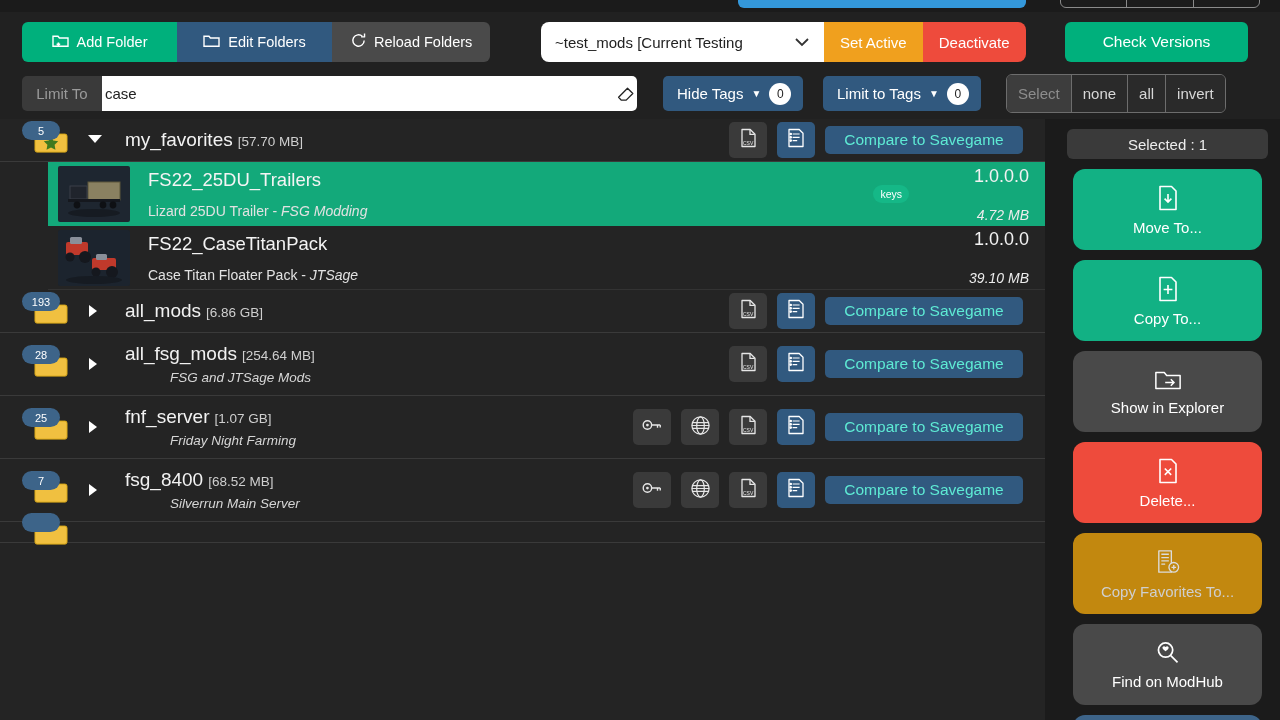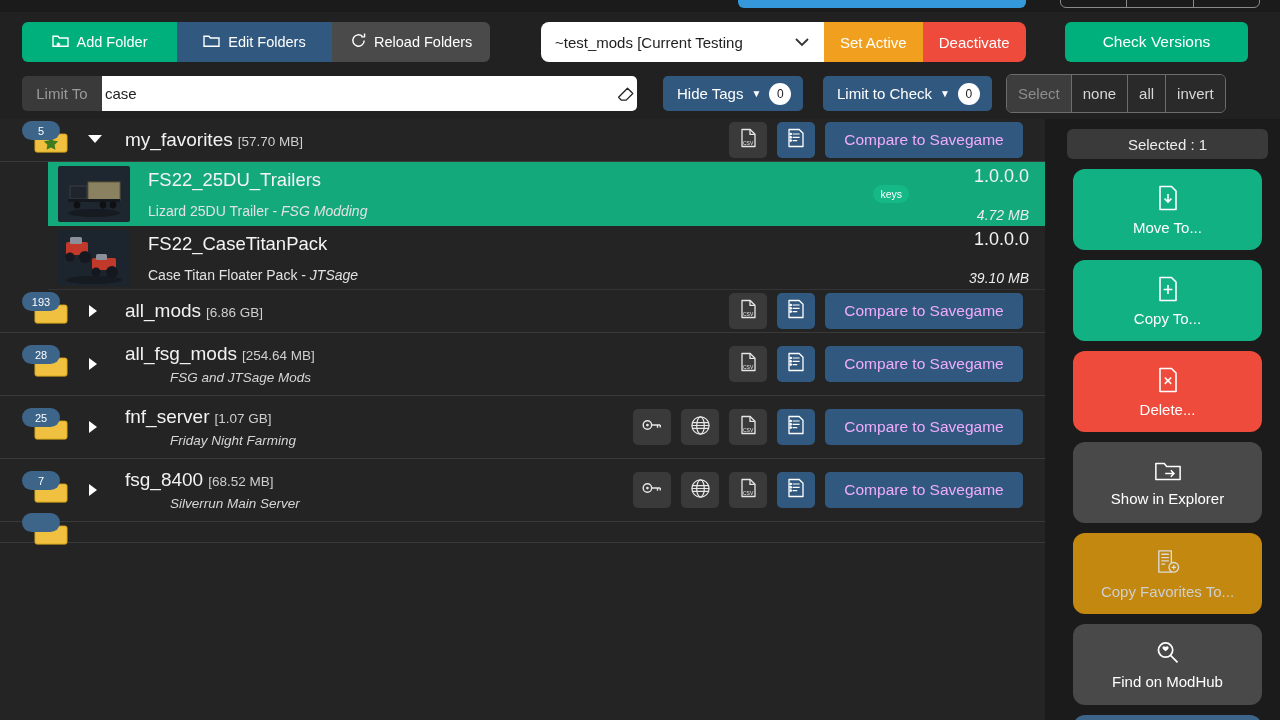--- a/index.html
+++ b/index.html
@@ -139,21 +139,21 @@
                margin-top:5px; margin-left:45px; }
 
   .row-actions { position:absolute; right:22px; top:50%; transform:translateY(-50%);
                  display:flex; align-items:center; gap:10px; }
   .icon-btn {
     width:38px; height:36px; border-radius:5px; background:#3a3a3a;
     display:flex; align-items:center; justify-content:center;
   }
   .icon-btn.blue { background:#31597f; }
   .cmp-btn {
-    height:36px; min-width:198px; background:#31597f; color:#f0abfc;
+    height:28px; min-width:198px; background:#31597f; color:#5eead4;
     border-radius:5px; display:flex; align-items:center; justify-content:center;
     font-size:15.5px;
   }
 
   
   .mod-row {
     position:relative; margin-left:48px; width:997px; height:64px;
     display:flex; align-items:center; border-bottom:1px solid #333;
   }
   .mod-row.selected { background:#13a97a; border-bottom:none; }
@@ -273,21 +273,21 @@
   </span>
 </div>
 
 <div class="tagbtn" id="hide-tags">
   <span>Hide Tags</span>
   <span class="caret">▼</span>
   <span class="cnt">0</span>
 </div>
 
 <div class="tagbtn" id="limit-tags">
-  <span>Limit to Check</span>
+  <span>Limit to Tags</span>
   <span class="caret">▼</span>
   <span class="cnt">0</span>
 </div>
 
 <div class="select-grp">
   <div class="sel-lbl">Select</div>
   <div class="sel-btn">none</div>
   <div class="sel-btn">all</div>
   <div class="sel-btn">invert</div>
 </div>
@@ -594,37 +594,37 @@
       </div>
       <div class="side-btn green">
     <span>
           <svg width="26" height="28" viewBox="0 0 26 28" fill="none" stroke="#fff" stroke-width="1.6">
       <path d="M5 2.5h11.5L21 7v18.5H5z" stroke-linejoin="round"></path>
       <path d="M13 10v9M8.6 14.5h8.8"></path>
           </svg>
         </span>
     <span>Copy To...</span>
       </div>
+      <div class="side-btn grey">
+    <span>
+          <svg width="28" height="25" viewBox="0 0 30 26" fill="none" stroke="#fff" stroke-width="1.6">
+      <path d="M2 5.5h9l2.6 3.2H28v14H2z" stroke-linejoin="round"></path>
+      <path d="M12 16.2h9M18 12.8l3.4 3.4-3.4 3.4"></path>
+          </svg>
+        </span>
+    <span>Show in Explorer</span>
+      </div>
       <div class="side-btn red">
     <span>
           <svg width="26" height="28" viewBox="0 0 26 28" fill="none" stroke="#fff" stroke-width="1.6">
       <path d="M5 2.5h11.5L21 7v18.5H5z" stroke-linejoin="round"></path>
       <path d="M9.8 11.5l6.4 6.4M16.2 11.5l-6.4 6.4"></path>
           </svg>
         </span>
     <span>Delete...</span>
-      </div>
-      <div class="side-btn grey">
-    <span>
-          <svg width="28" height="25" viewBox="0 0 30 26" fill="none" stroke="#fff" stroke-width="1.6">
-      <path d="M2 5.5h9l2.6 3.2H28v14H2z" stroke-linejoin="round"></path>
-      <path d="M12 16.2h9M18 12.8l3.4 3.4-3.4 3.4"></path>
-          </svg>
-        </span>
-    <span>Show in Explorer</span>
       </div>
       <div class="side-btn gold">
     <span>
           <svg width="27" height="28" viewBox="0 0 28 28" fill="none" stroke="#dcdcdc" stroke-width="1.4">
       <path d="M5 2.5h13v22H5z" stroke-linejoin="round"></path>
       <path d="M7.6 6h7.8M7.6 9.4h7.8M7.6 12.8h7.8M7.6 16.2h4"></path>
       <circle cx="20.5" cy="19.5" r="5" fill="#c2880f" stroke="#dcdcdc" stroke-width="1.4"></circle>
       <path d="M20.5 17.1v4.8M18.1 19.5h4.8" stroke-width="1.4"></path>
           </svg>
         </span>

